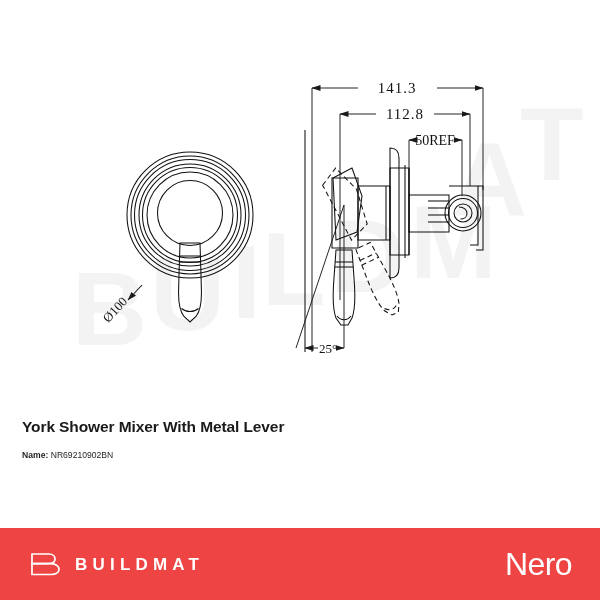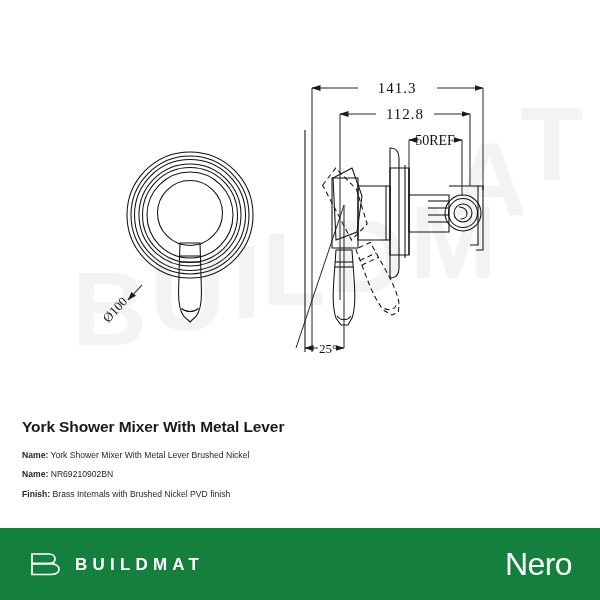--- a/index.html
+++ b/index.html
@@ -47,21 +47,21 @@
     white-space:nowrap;
   }
   .spec-label { font-weight:bold; }
   .spec-value { font-weight:normal; }
 
   
   #footer {
     position:absolute;
     left:0; top:528px;
     width:600px; height:72px;
-    background:#15803d;
+    background:#ef4444;
     display:flex;
     align-items:center;
     justify-content:space-between;
     padding:0 28px 0 30px;
   }
   #buildmat-brand {
     display:flex;
     align-items:center;
     gap:11px;
   }
@@ -231,34 +231,26 @@
         <path d="M305,348 L318,348" marker-start="url(#ah-l)"></path>
         <path d="M337,348 L344,348" marker-end="url(#ah-r)"></path>
       </g>
       <text x="328" y="353" text-anchor="middle" font-family="Liberation Serif, serif" font-size="13" fill="#111111">25°</text>
     </svg>
   </div>
 
   <div id="info-block">
     <div id="product-title">York Shower Mixer With Metal Lever</div>
 
-    <div class="spec-row">
-      <span class="spec-label">Name:</span>
-      <span class="spec-value">York Shower Mixer With Metal Lever Brushed Nickel</span>
-    </div>
 
     <div class="spec-row">
       <span class="spec-label">Name:</span>
       <span class="spec-value">NR69210902BN</span>
     </div>
 
-    <div class="spec-row">
-      <span class="spec-label">Finish:</span>
-      <span class="spec-value">Brass Internals with Brushed Nickel PVD finish</span>
-    </div>
   </div>
 
   <div id="footer">
     <div id="buildmat-brand">
       <svg width="34" height="26" viewBox="0 0 34 26" fill="none" stroke="#ffffff" stroke-width="1.7">
         <path d="M2,3 L19,3 C23,3 25,5.5 25,8 C25,10.5 23,12.6 19,12.6 L2,12.6 Z"></path>
         <path d="M2,12.6 L21,12.6 C26,12.6 29,15.5 29,18.3 C29,21.2 26,23.5 21,23.5 L2,23.5 Z"></path>
       </svg>
       <span id="buildmat-wordmark">BUILDMAT</span>
     </div>

